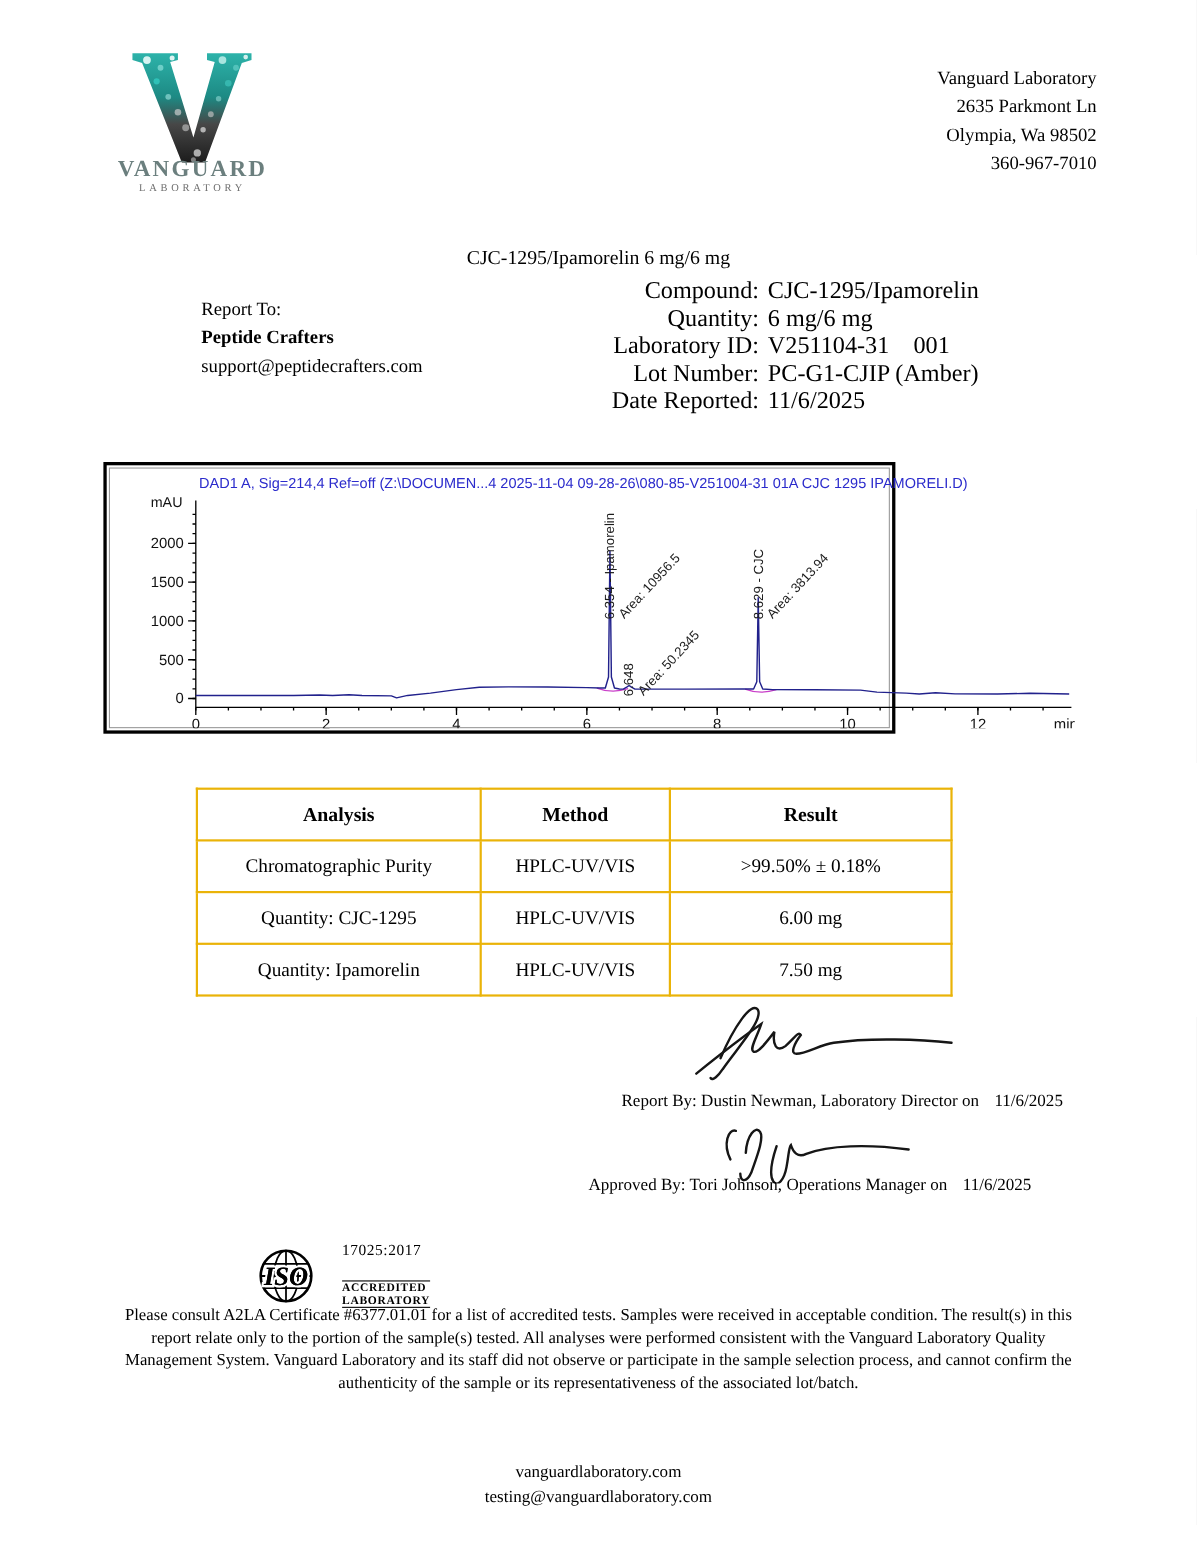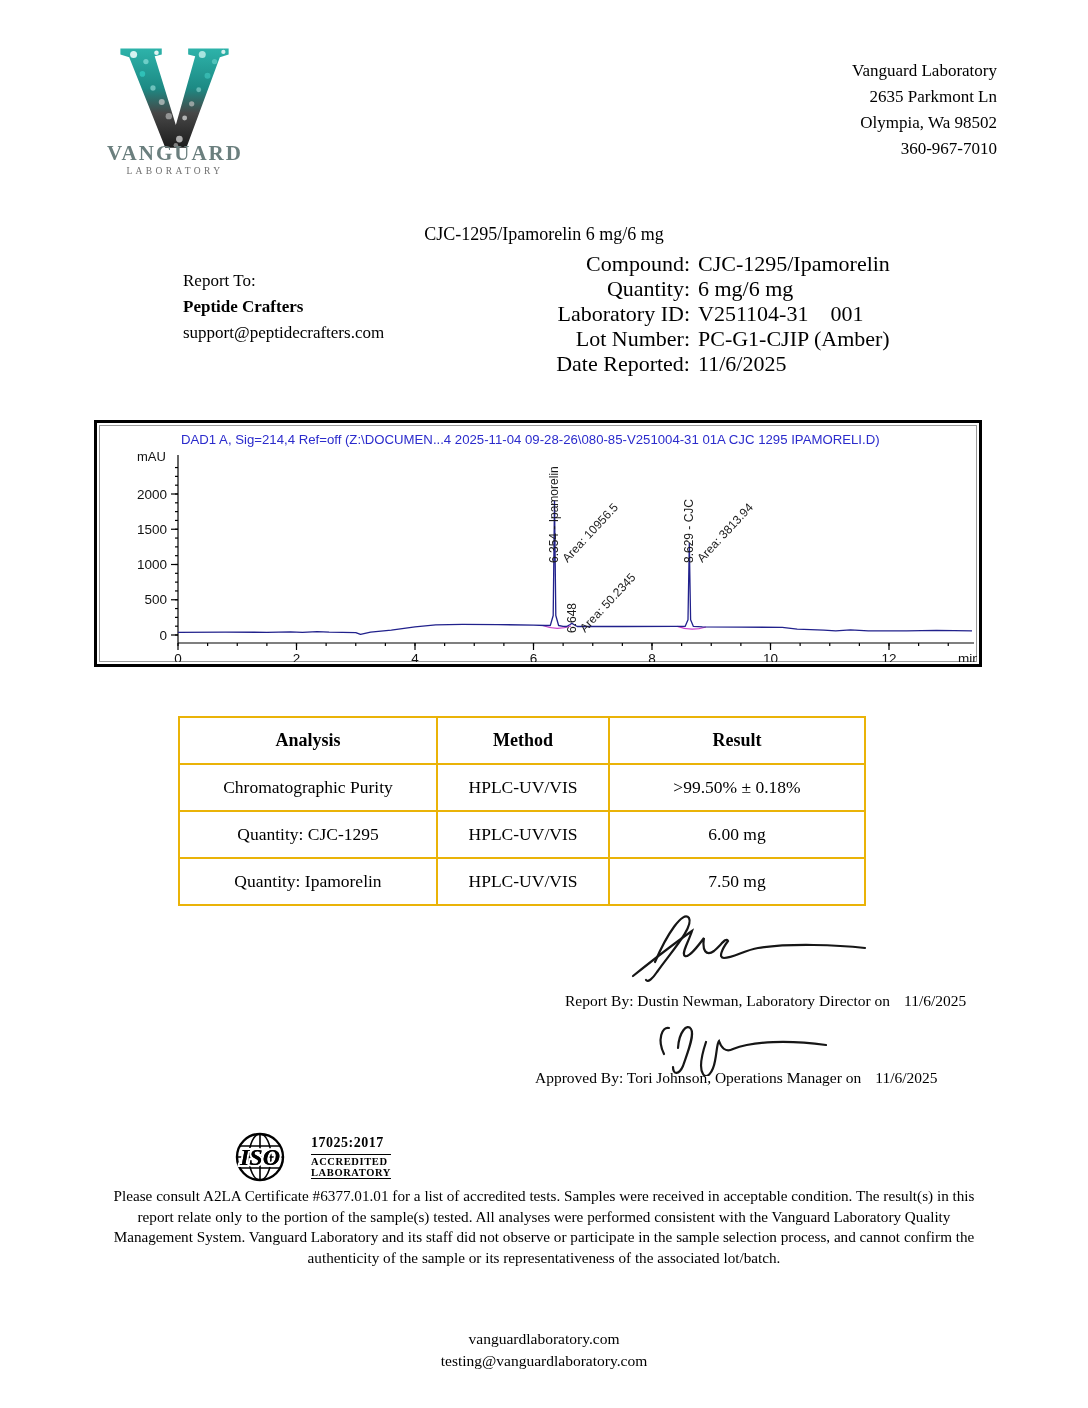--- a/index.html
+++ b/index.html
@@ -14,21 +14,21 @@
   .doc-subtitle { position:absolute; left:0; top:224px; width:100%; text-align:center; font-size:18px; }
 
   
   .report-to { position:absolute; left:183px; top:268px; font-size:17px; line-height:26px; }
   .report-to .client { font-weight:bold; }
   .sample-info { position:absolute; left:530px; top:251px; font-size:22px; line-height:25px; display:grid; grid-template-columns:160px auto; column-gap:8px; }
   .sample-info .lbl { text-align:right; }
   .sample-info .val { text-align:left; white-space:pre; }
 
   
-  .chrom-box { position:absolute; left:94px; top:420px; width:888px; height:247px; border:3px solid #000; background:#fff; }
+  .chrom-box { position:absolute; left:94px; top:420px; width:720px; height:247px; border:3px solid #000; background:#fff; }
   .chrom-inner { position:absolute; left:2px; top:2px; right:2px; bottom:2px; border:1px solid #9a9a9a; }
   .chrom-inner svg { position:absolute; left:3px; top:3px; }
   .ch-title { fill:#2b2bcc; font:13.2px "Liberation Sans","DejaVu Sans",sans-serif; }
   .ch-axis-lab { fill:#111; font:13px "Liberation Sans","DejaVu Sans",sans-serif; }
   .ch-tick-lab { fill:#111; font:13.5px "Liberation Sans","DejaVu Sans",sans-serif; }
   .ch-peak-lab { fill:#1c1c1c; font:12px "Liberation Sans","DejaVu Sans",sans-serif; }
   .ch-line { stroke:#000; stroke-width:1.2; }
   .ch-trace { stroke:#21218c; stroke-width:1.3; fill:none; stroke-linejoin:round; }
   .ch-marker { stroke:#c93fc9; stroke-width:1.2; fill:none; }
 
@@ -42,21 +42,21 @@
   .sig2 { position:absolute; left:648px; top:1018px; }
   .sig-line { position:absolute; font-size:15.5px; white-space:nowrap; }
   .sig-line .date { margin-left:14px; }
   .sig-line-1 { left:565px; top:992px; }
   .sig-line-2 { left:535px; top:1069px; }
   .sig-path { stroke:#161616; stroke-width:2.2; fill:none; stroke-linecap:round; }
 
   
   .iso-block { position:absolute; left:233px; top:1130px; display:flex; align-items:center; gap:24px; }
   .iso-text { font-family:"Liberation Serif",serif; color:#000; }
-  .iso-std { font-weight:bold; font-size:14px; border-bottom:1.5px solid #000; padding-bottom:3px; letter-spacing:0.5px; }
+  .iso-std { font-weight:normal; font-size:14px; border-bottom:1.5px solid #000; padding-bottom:18px; letter-spacing:0.5px; }
   .iso-acc { font-weight:bold; font-size:10.5px; letter-spacing:0.6px; margin-top:1px; }
   .iso-labr { font-weight:bold; font-size:10.5px; letter-spacing:0.6px; border-bottom:1.5px solid #000; }
 
   
   .disclaimer { position:absolute; left:64px; top:1186px; width:960px; text-align:center; font-size:15.2px; line-height:20.5px; }
   .site-footer { position:absolute; left:0; top:1328px; width:100%; text-align:center; font-size:15.5px; line-height:22px; }
 </style>
 </head>
 <body>
 

